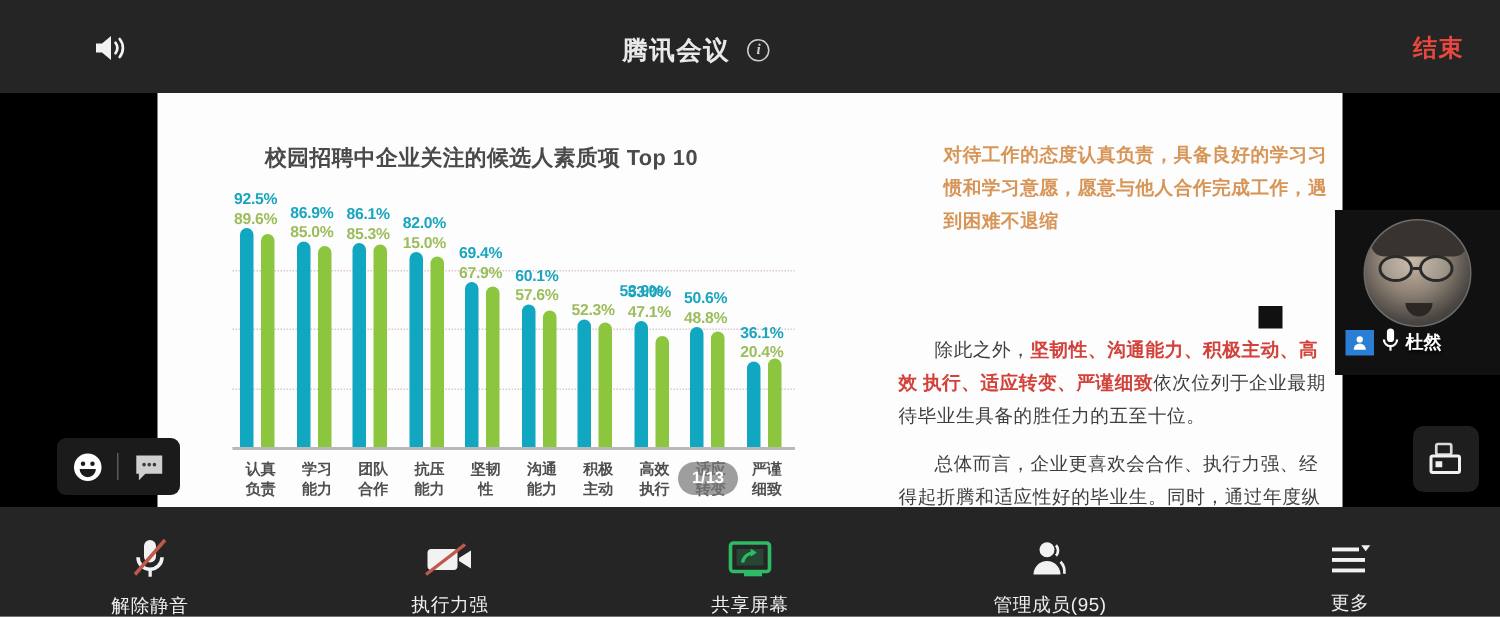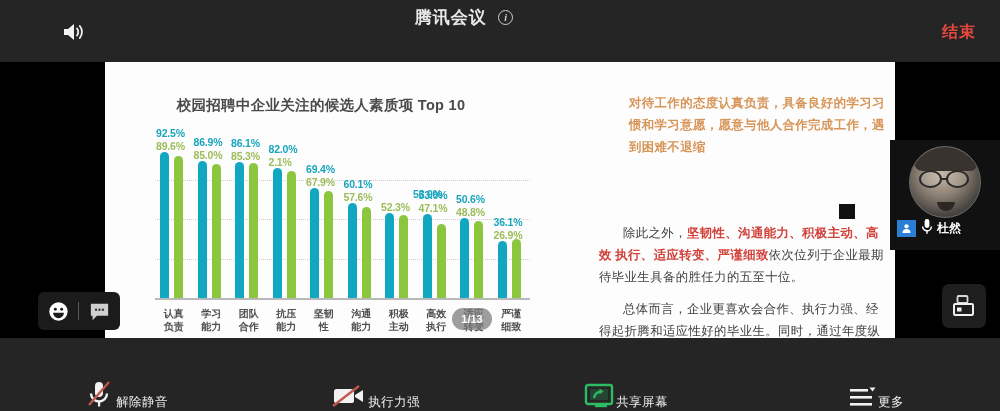--- a/index.html
+++ b/index.html
@@ -14,21 +14,21 @@
   
   #topbar{
     position:absolute; left:0; top:0; width:1000px; height:62px;
     background:#252525;
   }
   #speaker-btn{
     position:absolute; left:52px; top:18px; width:44px; height:28px;
     display:flex; align-items:center; justify-content:center; cursor:pointer;
   }
   #title-wrap{
-    position:absolute; left:0; top:6px; width:928px; text-align:center;
+    position:absolute; left:0; top:22px; width:928px; text-align:center;
   }
   #meeting-title{
     font-size:17px; font-weight:bold; color:#e9e9e9; letter-spacing:1px;
     display:inline-block; vertical-align:middle;
   }
   #info-icon{
     display:inline-block; vertical-align:middle; margin-left:7px;
     width:15px; height:15px; border:1.4px solid #cfcfcf; border-radius:50%;
     font-size:10px; line-height:13px; text-align:center; color:#cfcfcf;
     font-family:"Liberation Serif",serif; font-style:italic; font-weight:bold;
@@ -167,21 +167,21 @@
     position:absolute; left:47px; top:80px; font-size:12px; color:#fff;
     font-weight:bold; text-shadow:0 1px 2px #000;
   }
 
   
   #toolbar{
     position:absolute; left:0; bottom:0; width:1000px; height:73px;
     background:#252525; display:flex;
   }
   .tool{
-    flex:1; display:flex; flex-direction:row; align-items:flex-end;
+    flex:1; display:flex; flex-direction:column; align-items:center;
     justify-content:center; cursor:pointer; padding-top:20px;
   }
   .tool-ico{ height:33px; display:flex; align-items:flex-end; justify-content:center; }
   .tool-lbl{ margin-top:7px; font-size:12.5px; color:#efefef; letter-spacing:.4px; }
 </style>
 </head>
 <body>
 
 <div id="topbar">
 
@@ -229,21 +229,21 @@
             <div class="bar b1" style="height: 136.038px; background: rgb(18, 167, 192);"></div>
             <div class="bar b2" style="height: 134.774px; background: rgb(140, 198, 62);"></div>
           </div>
           <div class="lbl l1" style="left: 76px; top: -3.038px;">86.1%</div>
           <div class="lbl l2" style="left: 76px; top: 9.962px;">85.3%</div>
           <div class="group" style="left: 112.5px; width: 37.5px;">
             <div class="bar b1" style="height: 129.56px; background: rgb(18, 167, 192);"></div>
             <div class="bar b2" style="height: 127.506px; background: rgb(140, 198, 62);"></div>
           </div>
           <div class="lbl l1" style="left: 113.5px; top: 3.44px;">82.0%</div>
-          <div class="lbl l2" style="left: 113.5px; top: 16.44px;">2.1%</div>
+          <div class="lbl l2" style="left: 113.5px; top: 16.44px;">15.0%</div>
           <div class="group" style="left: 150px; width: 37.5px;">
             <div class="bar b1" style="height: 109.652px; background: rgb(18, 167, 192);"></div>
             <div class="bar b2" style="height: 107.282px; background: rgb(140, 198, 62);"></div>
           </div>
           <div class="lbl l1" style="left: 151px; top: 23.348px;">69.4%</div>
           <div class="lbl l2" style="left: 151px; top: 36.348px;">67.9%</div>
           <div class="group" style="left: 187.5px; width: 37.5px;">
             <div class="bar b1" style="height: 94.958px; background: rgb(18, 167, 192);"></div>
             <div class="bar b2" style="height: 91.008px; background: rgb(140, 198, 62);"></div>
           </div>
@@ -265,21 +265,21 @@
             <div class="bar b1" style="height: 79.948px; background: rgb(18, 167, 192);"></div>
             <div class="bar b2" style="height: 77.104px; background: rgb(140, 198, 62);"></div>
           </div>
           <div class="lbl l1" style="left: 301px; top: 53.052px;">50.6%</div>
           <div class="lbl l2" style="left: 301px; top: 66.052px;">48.8%</div>
           <div class="group" style="left: 337.5px; width: 37.5px;">
             <div class="bar b1" style="height: 57.038px; background: rgb(18, 167, 192);"></div>
             <div class="bar b2" style="height: 58.776px; background: rgb(140, 198, 62);"></div>
           </div>
           <div class="lbl l1" style="left: 338.5px; top: 75.962px;">36.1%</div>
-          <div class="lbl l2" style="left: 338.5px; top: 88.962px;">26.9%</div>
+          <div class="lbl l2" style="left: 338.5px; top: 88.962px;">20.4%</div>
         </div>
       <div id="axis"></div>
       <div id="xcats">
           <div class="xcat" style="left: -1.25px; top: 6px;">
             <div>认真</div>
             <div>负责</div>
           </div>
           <div class="xcat" style="left: 36.25px; top: 6px;">
             <div>学习</div>
             <div>能力</div>
@@ -414,20 +414,31 @@
         <rect x="4" y="4" width="26" height="19" rx="2" fill="none" stroke="#2dbb63" stroke-width="2.4"></rect>
         <rect x="8" y="8" width="18" height="11" fill="#2dbb63" opacity=".22"></rect>
         <path d="M12 17c1-5 5-6.5 8-6.6" stroke="#2dbb63" stroke-width="2.2" fill="none"></path>
         <path d="M17.5 7.6l4 2.8-4 2.8z" fill="#2dbb63"></path>
         <rect x="13" y="24" width="12" height="2.2" fill="#2dbb63"></rect>
       </svg>
     </div>
     <div class="tool-lbl">共享屏幕</div>
   </div>
 
+  <div class="tool">
+    <div class="tool-ico">
+      <svg width="34" height="30" viewBox="0 0 34 30">
+        <circle cx="15" cy="8.5" r="5" fill="#f2f2f2"></circle>
+        <path d="M6 25a9 9 0 0 1 18 0z" fill="#f2f2f2"></path>
+        <path d="M21 5.5a5.2 5.2 0 0 1 0 7" stroke="#f2f2f2" stroke-width="1.8" fill="none"></path>
+        <path d="M24 16.5a9.5 9.5 0 0 1 2.5 8" stroke="#f2f2f2" stroke-width="1.8" fill="none"></path>
+      </svg>
+    </div>
+    <div class="tool-lbl">管理成员(95)</div>
+  </div>
 
   <div class="tool">
     <div class="tool-ico">
       <svg width="32" height="28" viewBox="0 0 32 28">
         <rect x="4" y="6" width="18" height="2.6" fill="#f2f2f2"></rect>
         <rect x="4" y="13" width="22" height="2.6" fill="#f2f2f2"></rect>
         <rect x="4" y="20" width="22" height="2.6" fill="#f2f2f2"></rect>
         <path d="M23.5 4.5h6l-3 4z" fill="#f2f2f2"></path>
       </svg>
     </div>

